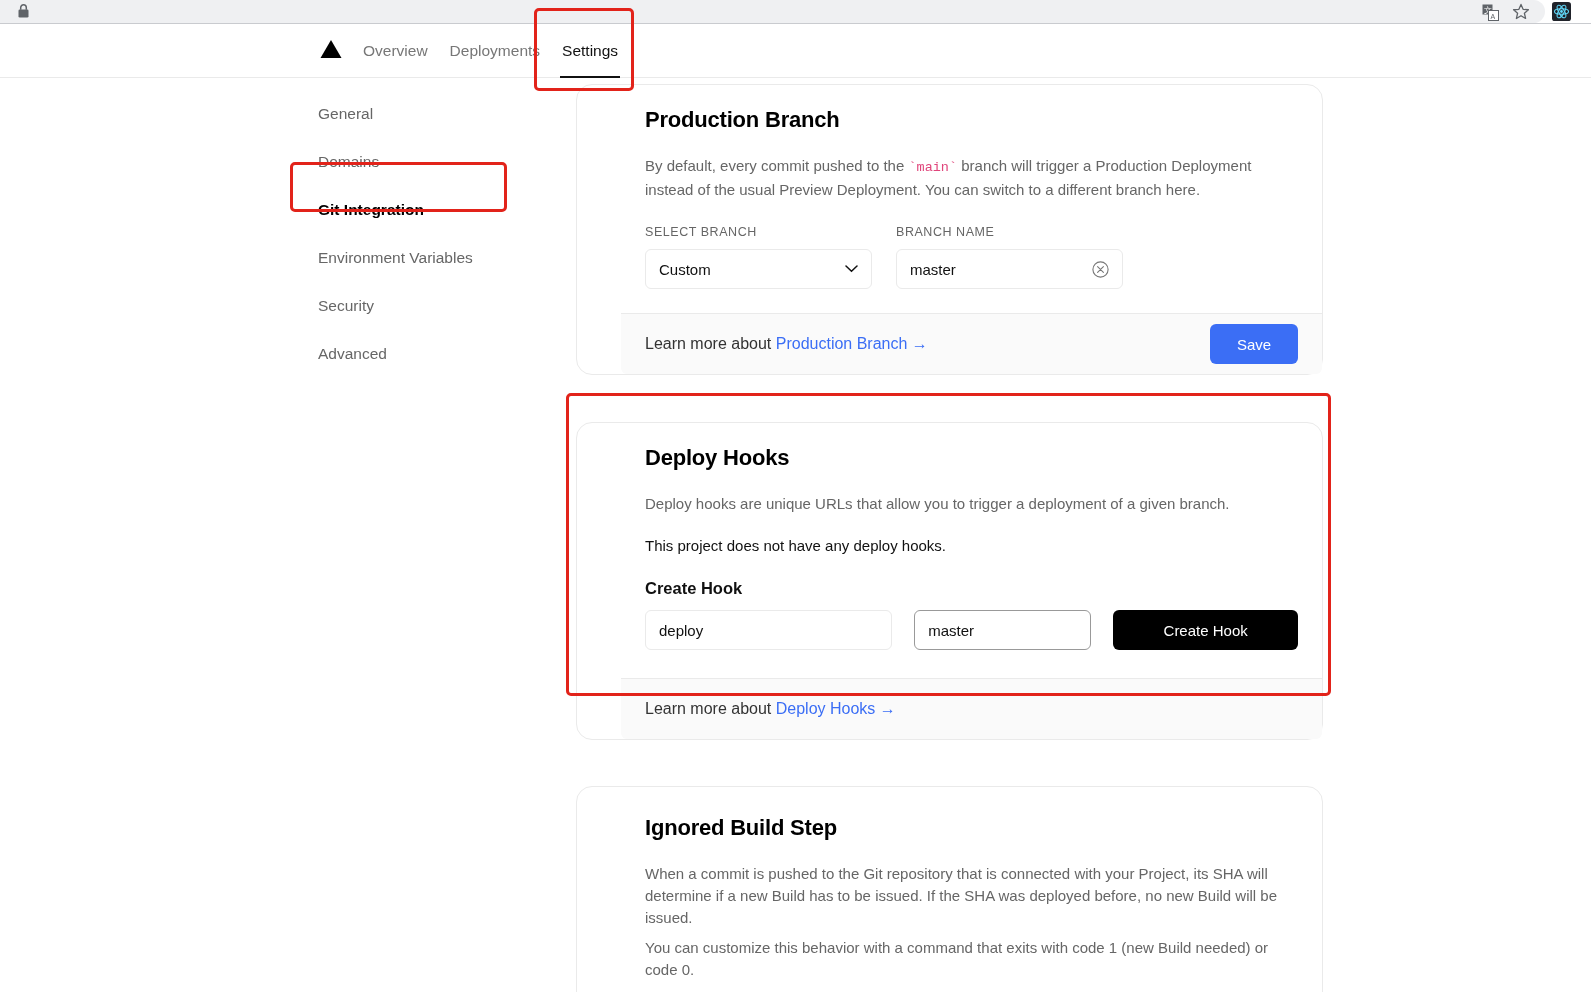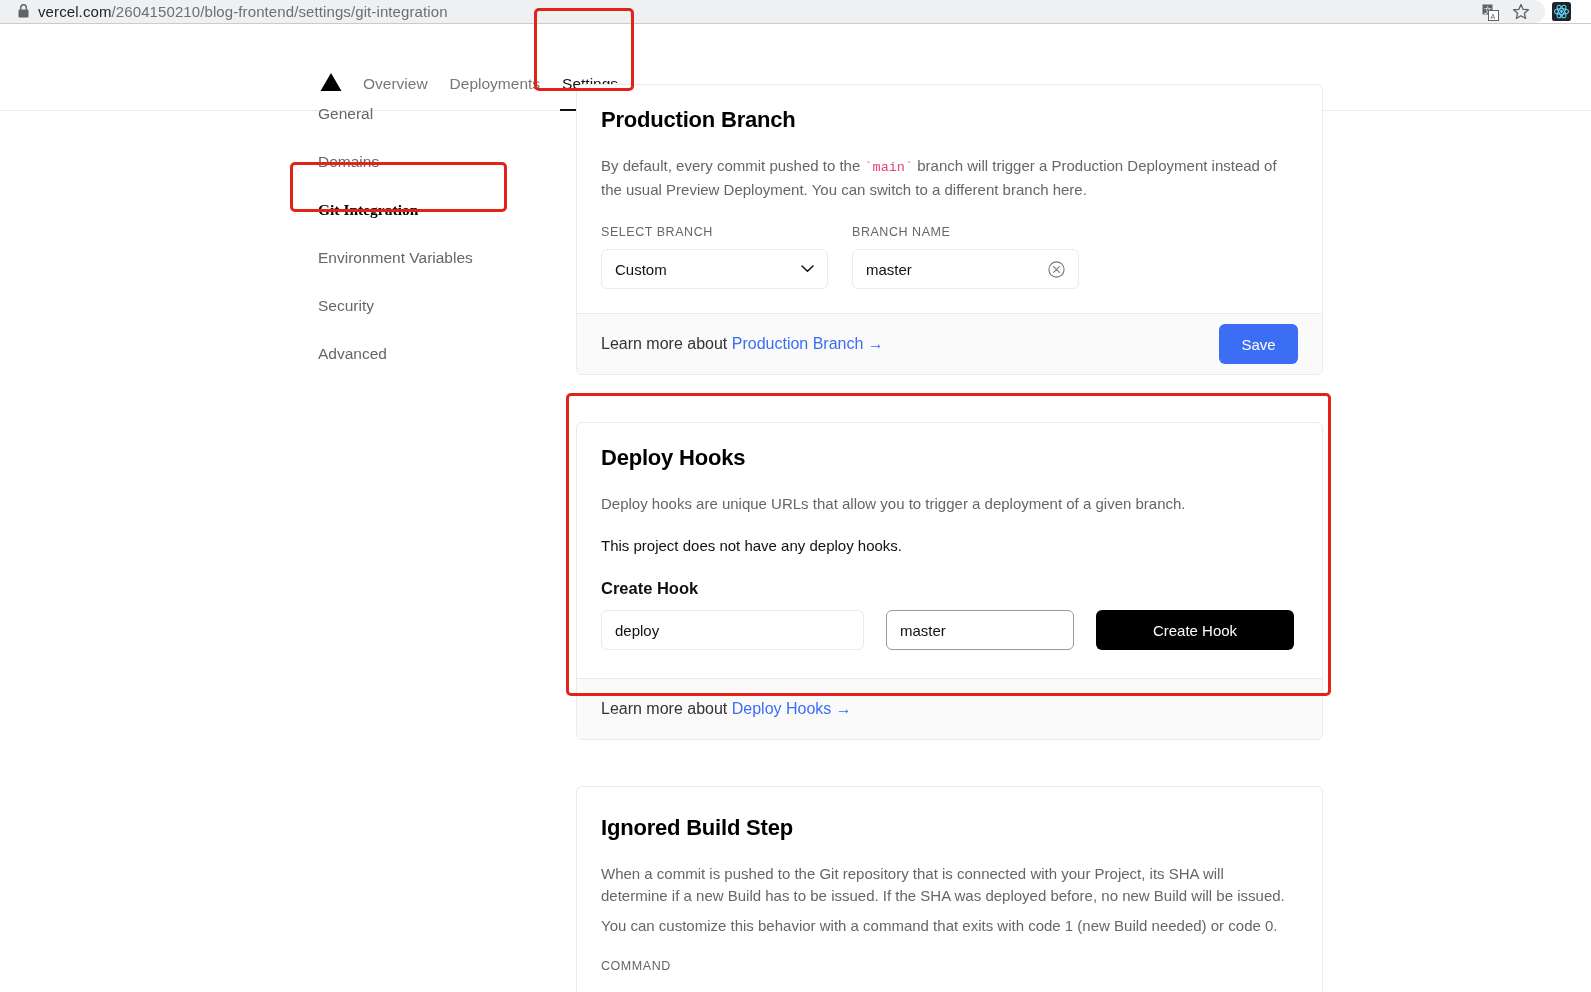--- a/index.html
+++ b/index.html
@@ -63,21 +63,20 @@
     background: #c9cbcf;
   }
 
   
   .appnav {
     position: absolute;
     left: 0; top: 24px;
     width: 1591px; height: 54px;
     background: #ffffff;
     border-bottom: 1px solid #eaeaea;
-    margin-top: 33px;
   }
   .vercel-logo {
     position: absolute;
     left: 320px; top: 15px;
     width: 22px; height: 20px;
   }
   .navlinks {
     position: absolute;
     left: 352px; top: 0;
     height: 54px;
@@ -116,34 +115,34 @@
     color: #666666;
     line-height: 20px;
     padding: 9px 0;
     margin-bottom: 10px;
     cursor: pointer;
     white-space: nowrap;
   }
   .side-item.active {
     color: #000000;
     font-weight: 700;
-    font-family: Liberation Serif, serif;
   }
 
   
   .content {
     position: absolute;
     left: 576px; top: 84px;
     width: 747px;
   }
   .card {
     background: #ffffff;
     border: 1px solid #eaeaea;
-    border-radius: 6px;
+    border-radius: 16px;
     margin-bottom: 48px;
+    padding-left: 44px;
   }
   .card-body { padding: 22px 24px 26px 24px; }
   .card-title {
     font-size: 22px;
     font-weight: 700;
     color: #000000;
     letter-spacing: -0.2px;
     margin-bottom: 22px;
   }
   .card-p {
@@ -202,21 +201,21 @@
     height: 40px;
     border-radius: 6px;
     display: flex;
     align-items: center;
     justify-content: center;
     font-size: 15px;
     cursor: pointer;
     border: none;
     font-family: "Liberation Sans", sans-serif;
   }
-  .btn-primary { background: #3b6ef5; color: #ffffff; width: 79px; }
+  .btn-primary { background: #3b6ef5; color: #ffffff; width: 88px; }
   .btn-black { background: #000000; color: #ffffff; }
 
   .sub-head {
     font-size: 16.5px;
     font-weight: 700;
     color: #111111;
     margin: 22px 0 12px 0;
   }
 
   
@@ -230,23 +229,20 @@
 </style>
 </head>
 <body>
 
 <div class="browser-bar">
   <div class="omnibox">
     <svg class="lock-icon" viewBox="0 0 11 14">
       <rect x="0.5" y="5.5" width="10" height="8" rx="1.3" fill="#5f6368"></rect>
       <path d="M2.7 5.8V3.6a2.8 2.8 0 0 1 5.6 0v2.2" stroke="#5f6368" stroke-width="1.5" fill="none"></path>
     </svg>
-    <div class="url-text">
-      <b>vercel.com</b><span>/2604150210/blog-frontend/settings/git-integration</span>
-    </div>
   </div>
   <div class="omni-icons">
     <svg width="17" height="17" viewBox="0 0 17 17">
       <rect x="0.5" y="0.5" width="10" height="10" fill="#5f6368"></rect>
       <text x="2" y="8.5" font-size="8" fill="#ffffff" font-family="'Liberation Sans',sans-serif">文</text>
       <rect x="6.5" y="6.5" width="10" height="10" fill="#ffffff" stroke="#5f6368"></rect>
       <text x="8.5" y="14.5" font-size="7" fill="#5f6368" font-family="'Liberation Sans',sans-serif">A</text>
     </svg>
     <svg width="18" height="18" viewBox="0 0 18 18">
       <path d="M9 1.4l2.1 4.9 5.3.45-4 3.5 1.2 5.2L9 12.7l-4.6 2.75 1.2-5.2-4-3.5 5.3-.45z" fill="none" stroke="#5f6368" stroke-width="1.3" stroke-linejoin="round"></path>

